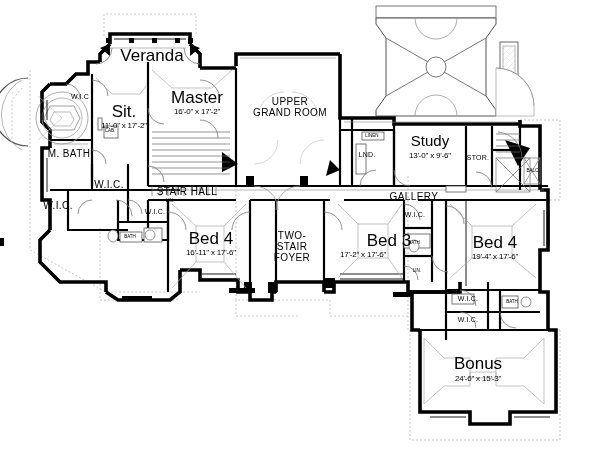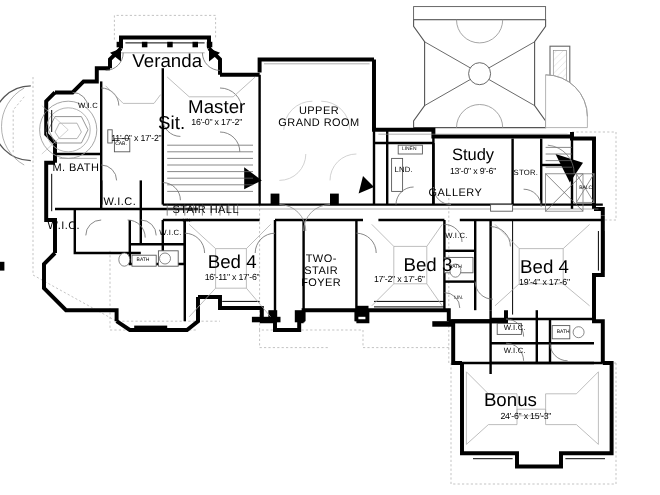--- a/index.html
+++ b/index.html
@@ -324,60 +324,60 @@
     </g>
   </svg>
 
   <div>
 
     <div class="lbl lbl-room-big" style="left:152px; top:56px;">Veranda</div>
 
     <div class="lbl lbl-room-big" style="left:197px; top:98px;">Master</div>
     <div class="lbl lbl-dim" style="left:197px; top:112px;">16'-0" x 17'-2"</div>
 
-    <div class="lbl lbl-room-big" style="left:124px; top:112px;margin-left:32px;">Sit.</div>
+    <div class="lbl lbl-room-big" style="left:124px; top:112px;">Sit.</div>
     <div class="lbl lbl-dim" style="left:124px; top:126px;">11'-0" x 17'-2"</div>
 
     <div class="lbl lbl-small lbl-stack" style="left:290px; top:107px;">
       <div>UPPER</div>
       <div>GRAND ROOM</div>
     </div>
 
     <div class="lbl lbl-room-mid" style="left:430px; top:141px;">Study</div>
     <div class="lbl lbl-dim" style="left:430px; top:156px;">13'-0" x 9'-6"</div>
 
     <div class="lbl lbl-room-big" style="left:211px; top:239px;">Bed 4</div>
     <div class="lbl lbl-dim" style="left:211px; top:253px;">16'-11" x 17'-6"</div>
 
     <div class="lbl lbl-room-big" style="left:373px; top:241px;margin-left:16px;">Bed 3</div>
     <div class="lbl lbl-dim" style="left:363px; top:255px;">17'-2" x 17'-6"</div>
 
     <div class="lbl lbl-room-big" style="left:495px; top:243px;">Bed 4</div>
     <div class="lbl lbl-dim" style="left:495px; top:257px;">19'-4" x 17'-6"</div>
 
-    <div class="lbl lbl-room-big" style="left:464px; top:364px;">Bonus</div>
+    <div class="lbl lbl-room-big" style="left:478px; top:364px;">Bonus</div>
     <div class="lbl lbl-dim" style="left:478px; top:379px;">24'-6" x 15'-3"</div>
 
     <div class="lbl lbl-small lbl-stack" style="left:292px; top:247px;">
       <div>TWO-</div>
       <div>STAIR</div>
       <div>FOYER</div>
     </div>
 
     <div class="lbl lbl-small" style="left:69px; top:154px;">M. BATH</div>
     <div class="lbl lbl-tiny" style="left:80px; top:97px;">W.I.C</div>
     <div class="lbl lbl-small" style="left:109px; top:185px;">W.I.C.</div>
     <div class="lbl lbl-small" style="left:58px; top:206px;">W.I.C.</div>
     <div class="lbl lbl-tiny" style="left:155px; top:212px;">W.I.C.</div>
     <div class="lbl lbl-tiny" style="left:415px; top:215px;">W.I.C.</div>
     <div class="lbl lbl-tiny" style="left:468px; top:299px;">W.I.C.</div>
     <div class="lbl lbl-tiny" style="left:468px; top:320px;">W.I.C.</div>
 
     <div class="lbl lbl-small" style="left:187px; top:192px;">STAIR HALL</div>
-    <div class="lbl lbl-small" style="left:414px; top:176px;">GALLERY</div>
+    <div class="lbl lbl-small" style="left:414px; top:197px;">GALLERY</div>
     <div class="lbl lbl-tiny" style="left:367px; top:155px;">LND.</div>
     <div class="lbl lbl-tiny" style="left:478px; top:158px;">STOR.</div>
     <div class="lbl lbl-micro" style="left:372px; top:136px;">LINEN</div>
     <div class="lbl lbl-micro" style="left:110px; top:131px;">CAB.</div>
     <div class="lbl lbl-micro" style="left:130px; top:237px;">BATH</div>
     <div class="lbl lbl-micro" style="left:414px; top:243px;">BATH</div>
     <div class="lbl lbl-micro" style="left:512px; top:302px;">BATH</div>
     <div class="lbl lbl-micro" style="left:170px; top:201px;">LIN.</div>
     <div class="lbl lbl-micro" style="left:417px; top:271px;">LIN.</div>
     <div class="lbl lbl-micro" style="left:533px; top:171px;">BALC.</div>

